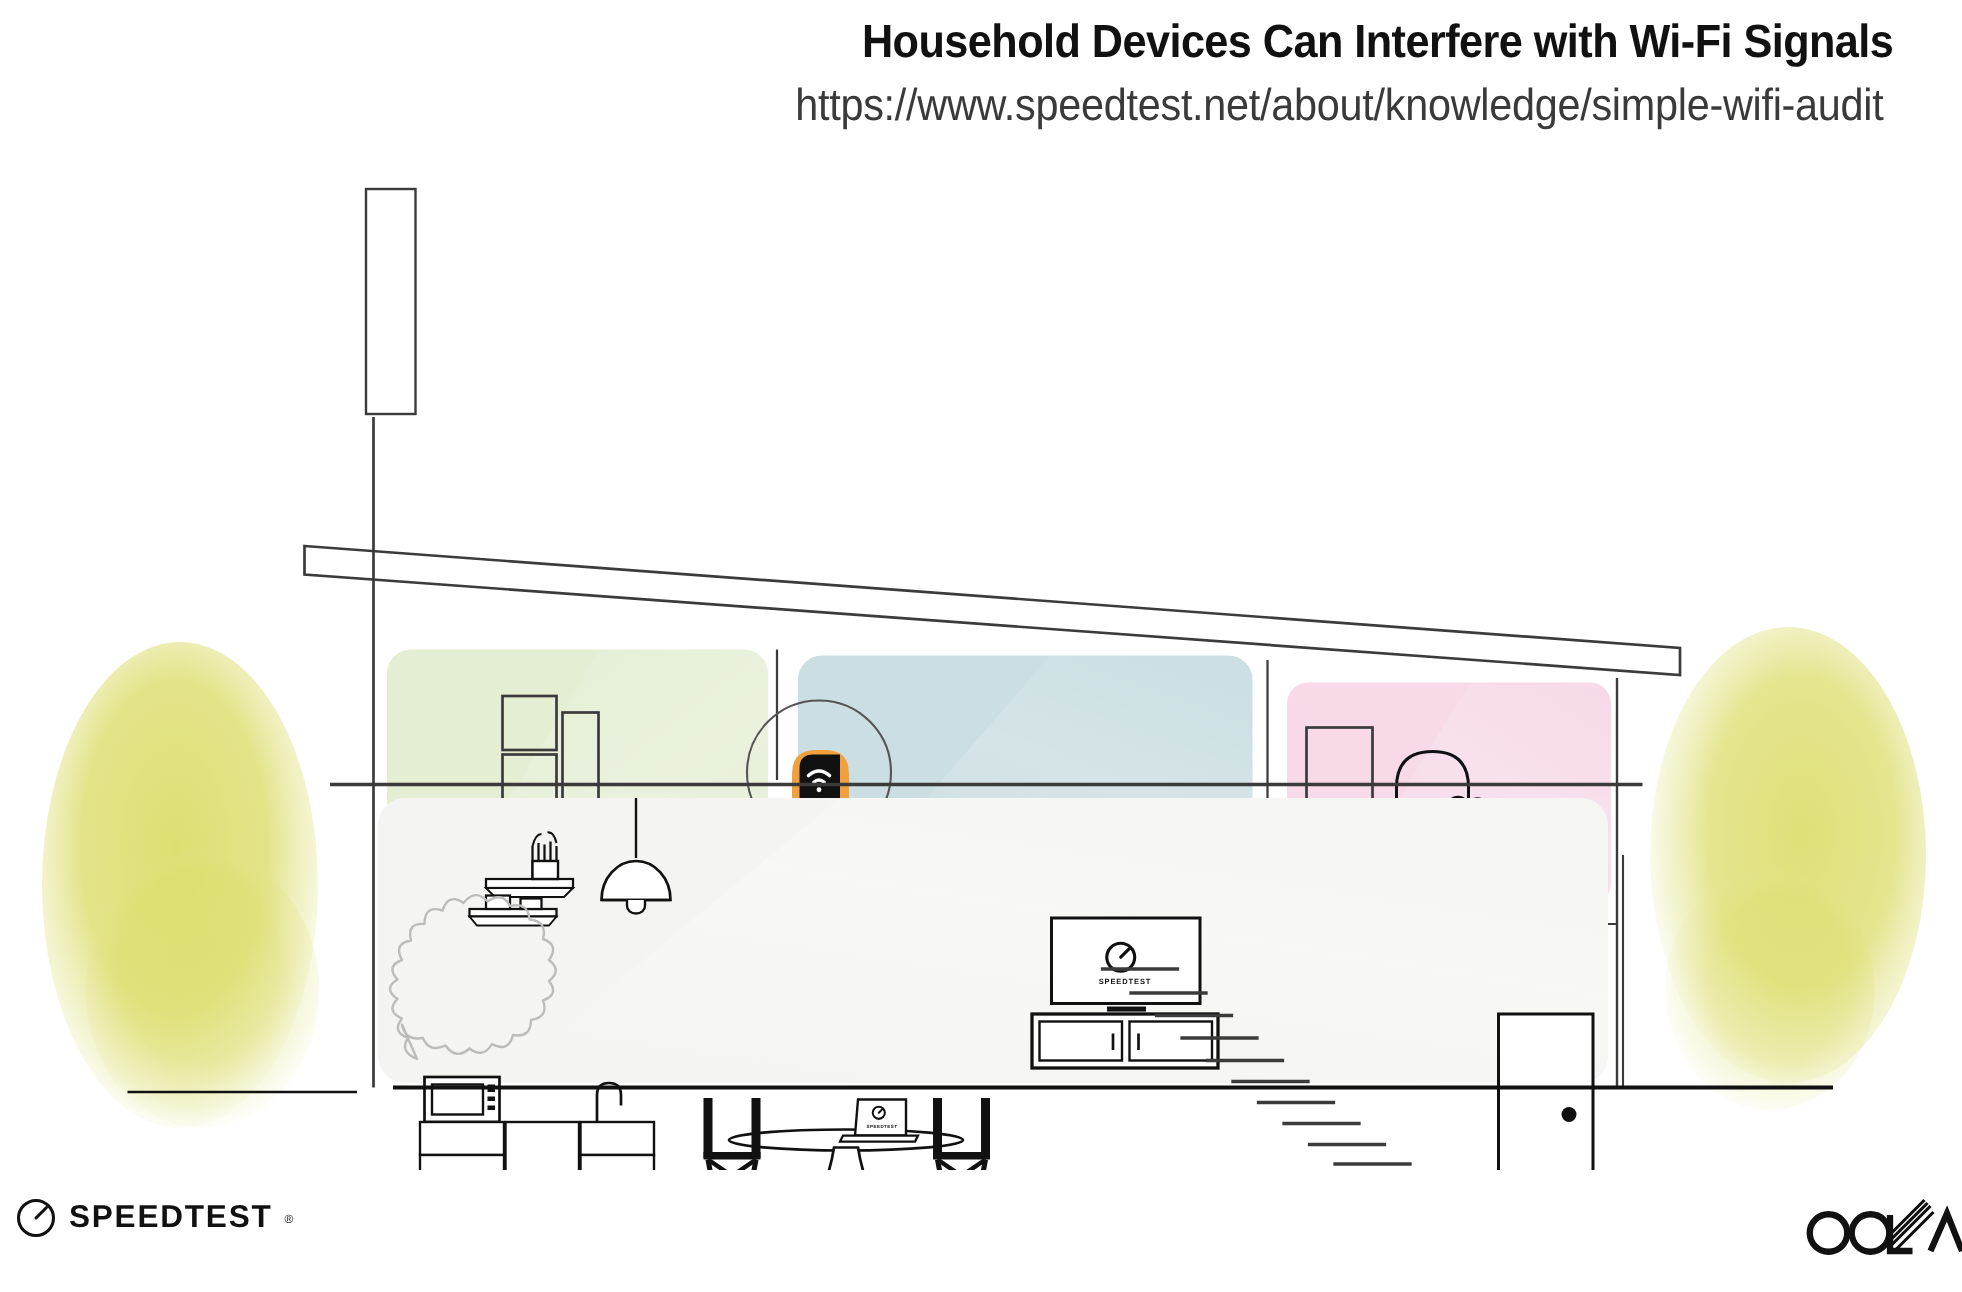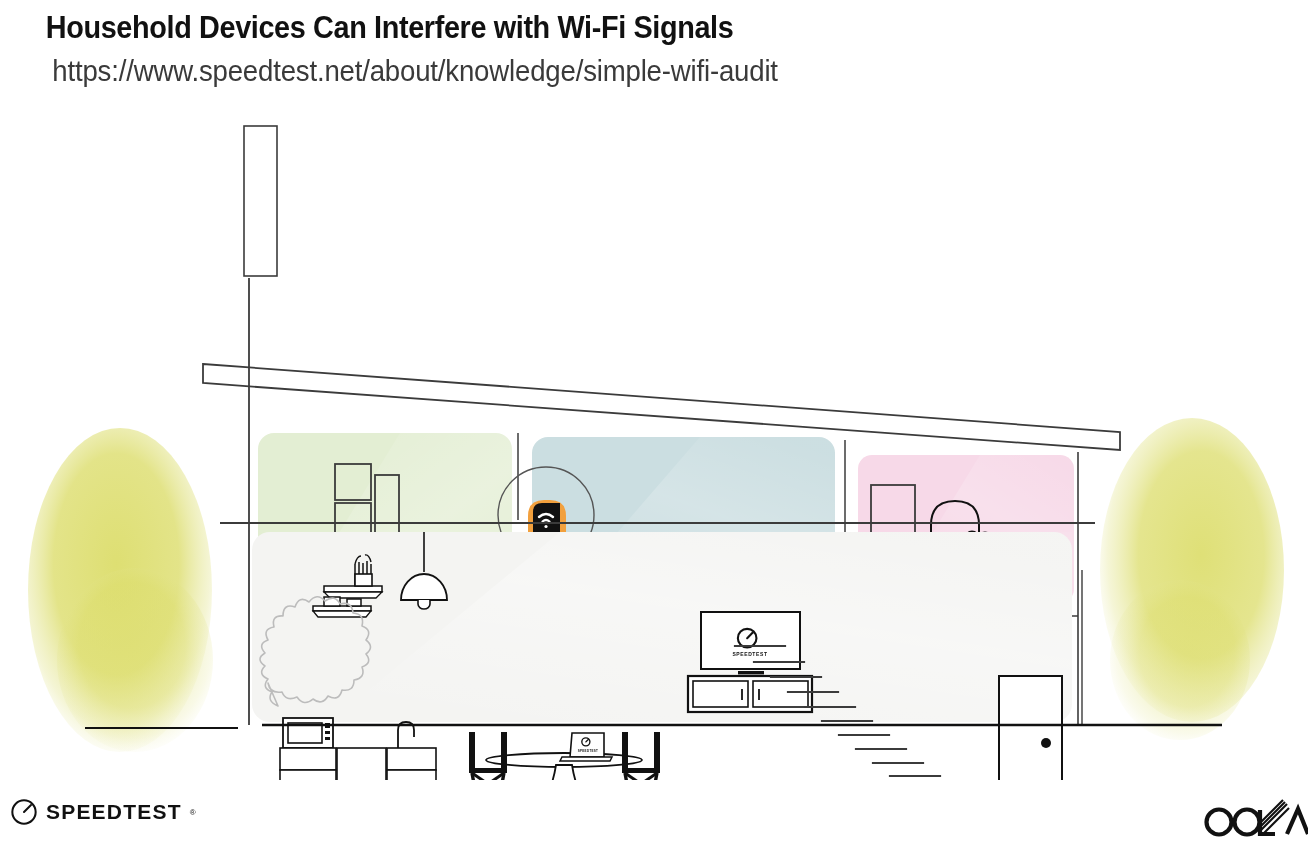--- a/index.html
+++ b/index.html
@@ -8,21 +8,21 @@
   }
   body {
     width: 1308px; height: 861px;
     position: relative; overflow: hidden;
     font-family: "Liberation Sans", sans-serif;
     color: #111;
   }
   #stage { position: absolute; inset: 0; }
 
   
-  .header { position: absolute; left: 0; top: 0; width: 1308px; text-align: left; }
+  .header { position: absolute; left: 0; top: 0; width: 1308px; text-align: right; }
   .title {
     font-family: "Liberation Sans", sans-serif;
     font-weight: 700; font-size: 31px; letter-spacing: -0.4px;
     color: #111; margin: 0; padding-top: 10px;
     transform: scaleX(0.93); transform-origin: center;
   }
   .subtitle {
     font-family: "Liberation Sans", sans-serif;
     font-weight: 400; font-size: 30px; color: #3a3a3a;
     margin: 0; padding-top: 8px; letter-spacing: -0.2px;

